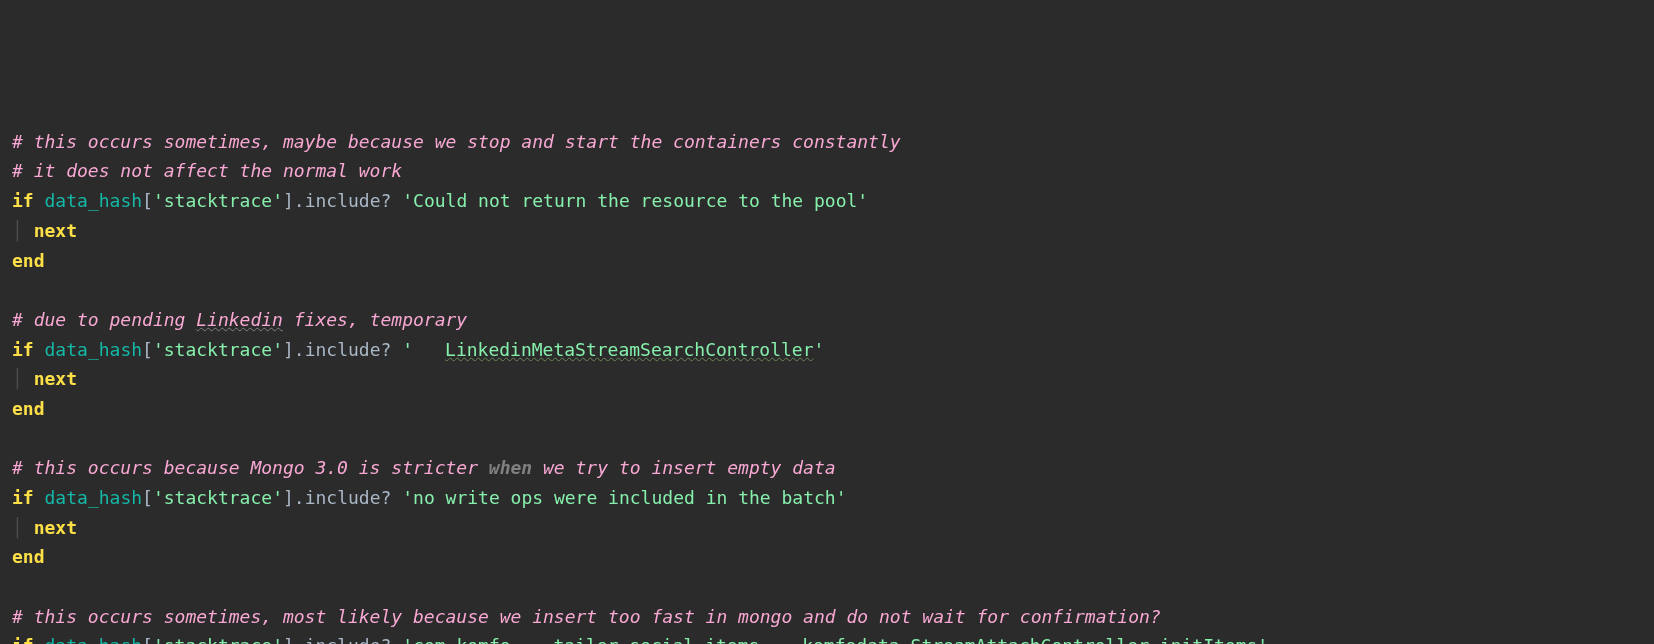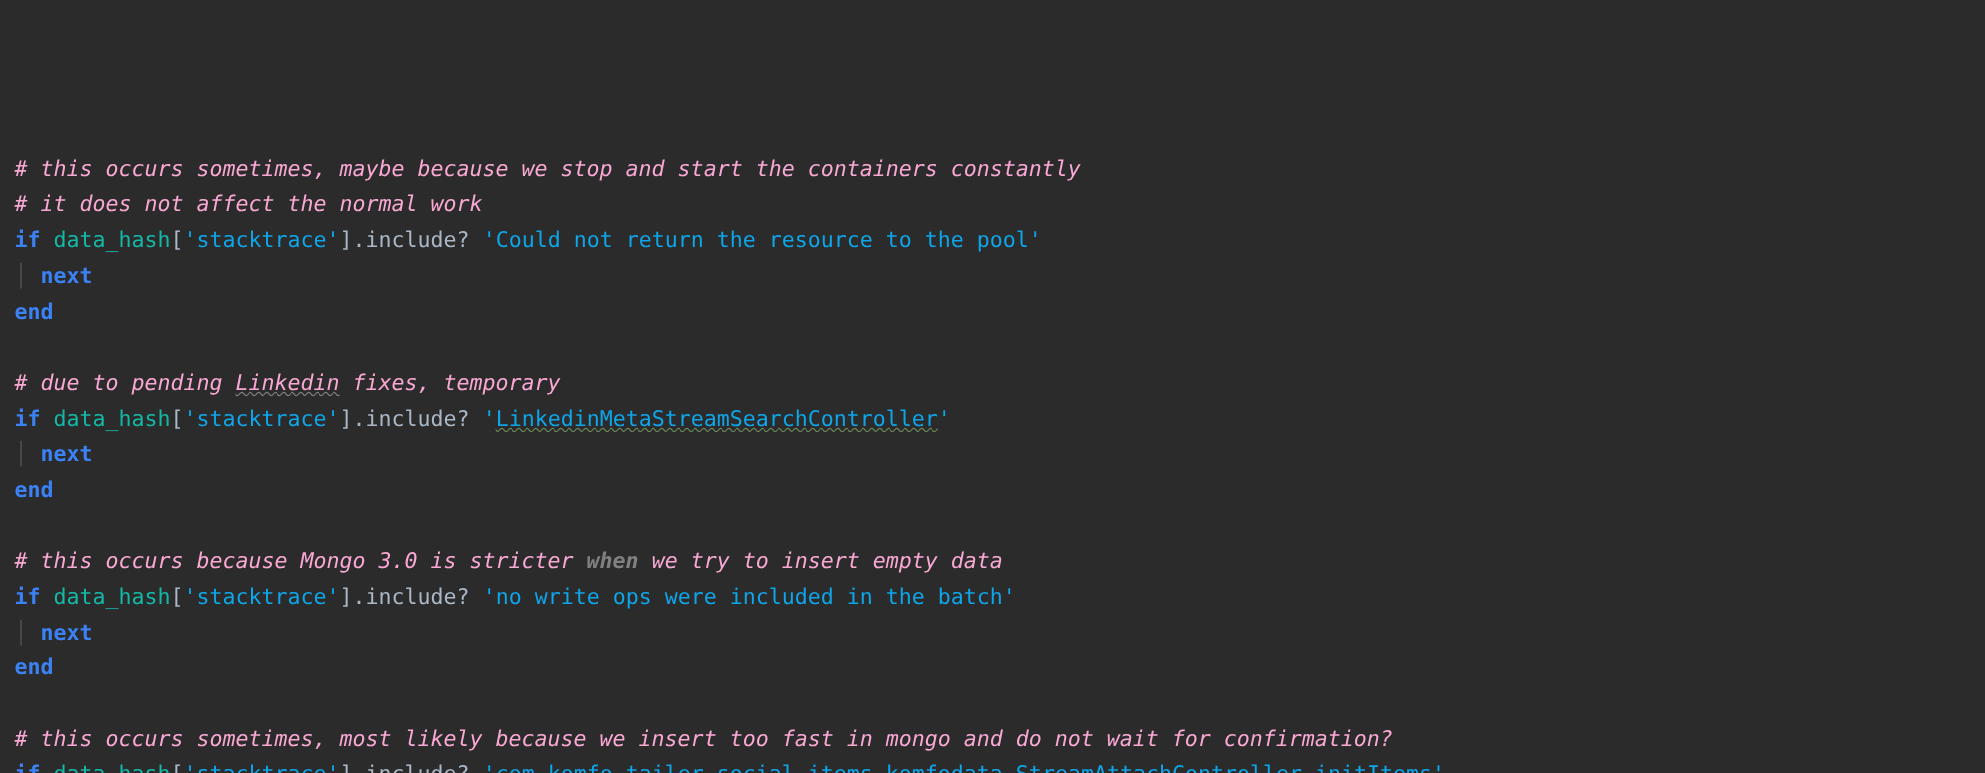--- a/index.html
+++ b/index.html
@@ -14,43 +14,44 @@
       line-height: 1.65;
       padding: 8px 12px;
       color: #a9b7c6;
       white-space: pre;
     }
     .comment {
       color: #f9a8d4;
       font-style: italic;
     }
     .keyword {
-      color: #3b82f6;
+      color: #fde047;
       font-weight: bold;
     }
     .identifier {
       color: #14b8a6;
     }
     .bracket {
       color: #a9b7c6;
     }
     .string {
-      color: #0ea5e9;
+      color: #86efac;
     }
     .method {
       color: #a9b7c6;
     }
     .comment-keyword {
       color: #808080;
       font-style: italic;
       font-weight: bold;
     }
     .wavy {
       text-decoration: underline wavy #6a8759;
       text-decoration-thickness: 1px;
+      margin-left: 32px;
     }
     .wavy-comment {
       text-decoration: underline wavy #808080;
       text-decoration-thickness: 1px;
     }
     .indent-guide {
       color: #4d4d4d;
     }
     .line {
       display: block;

